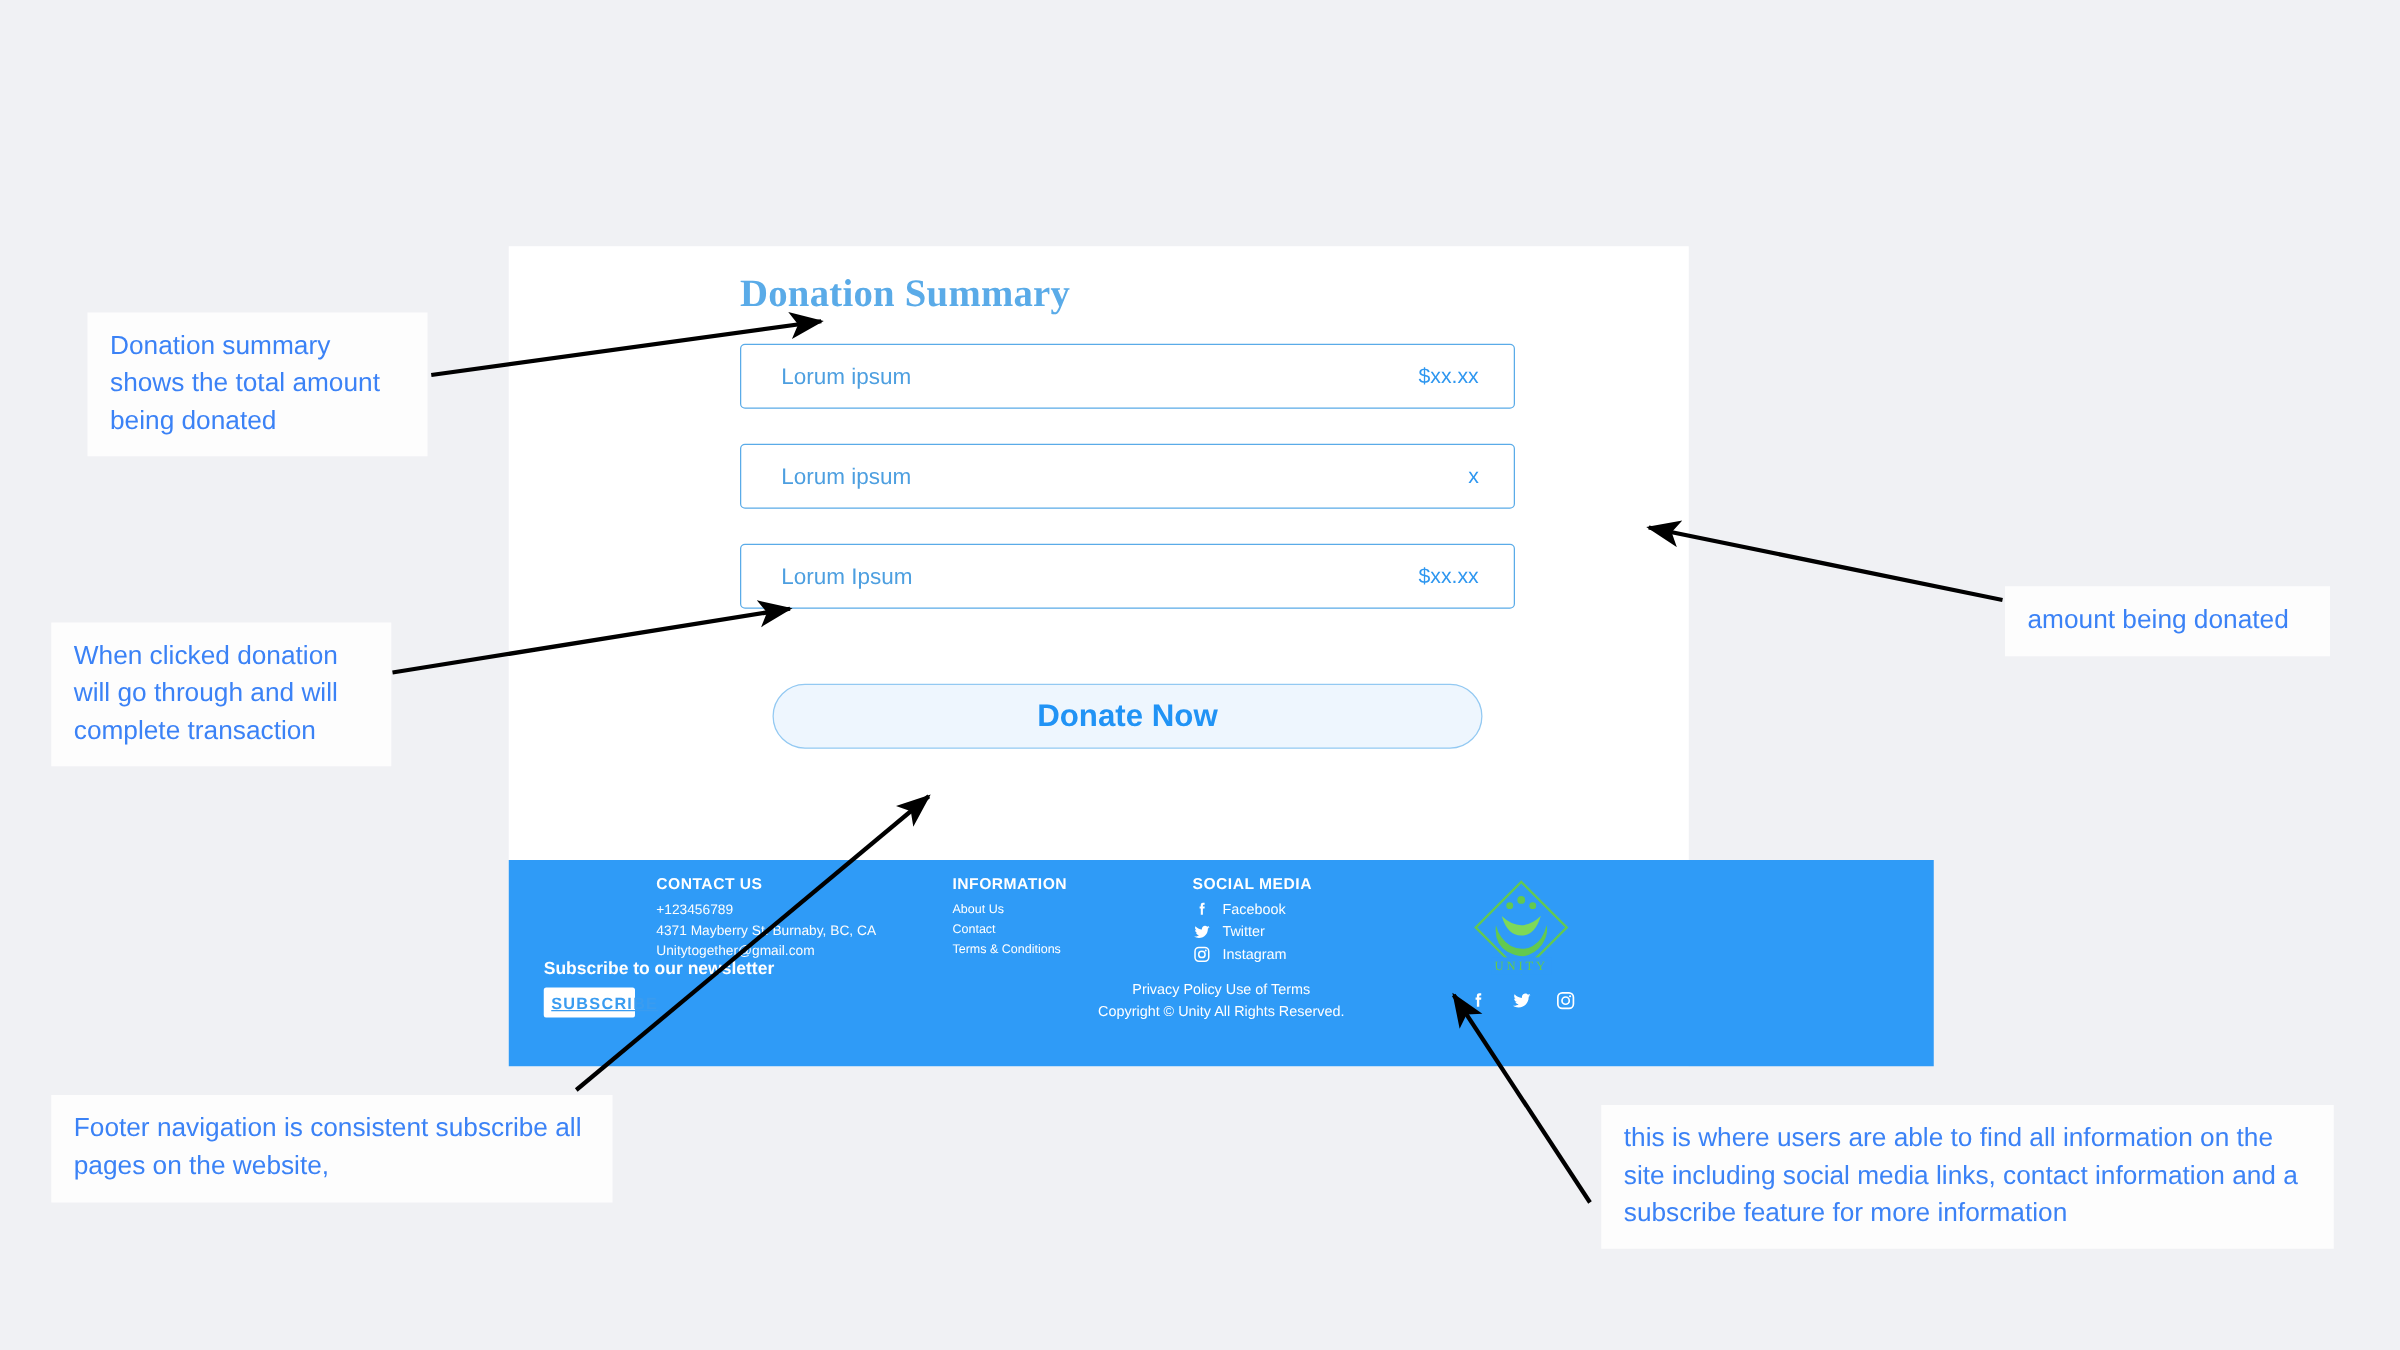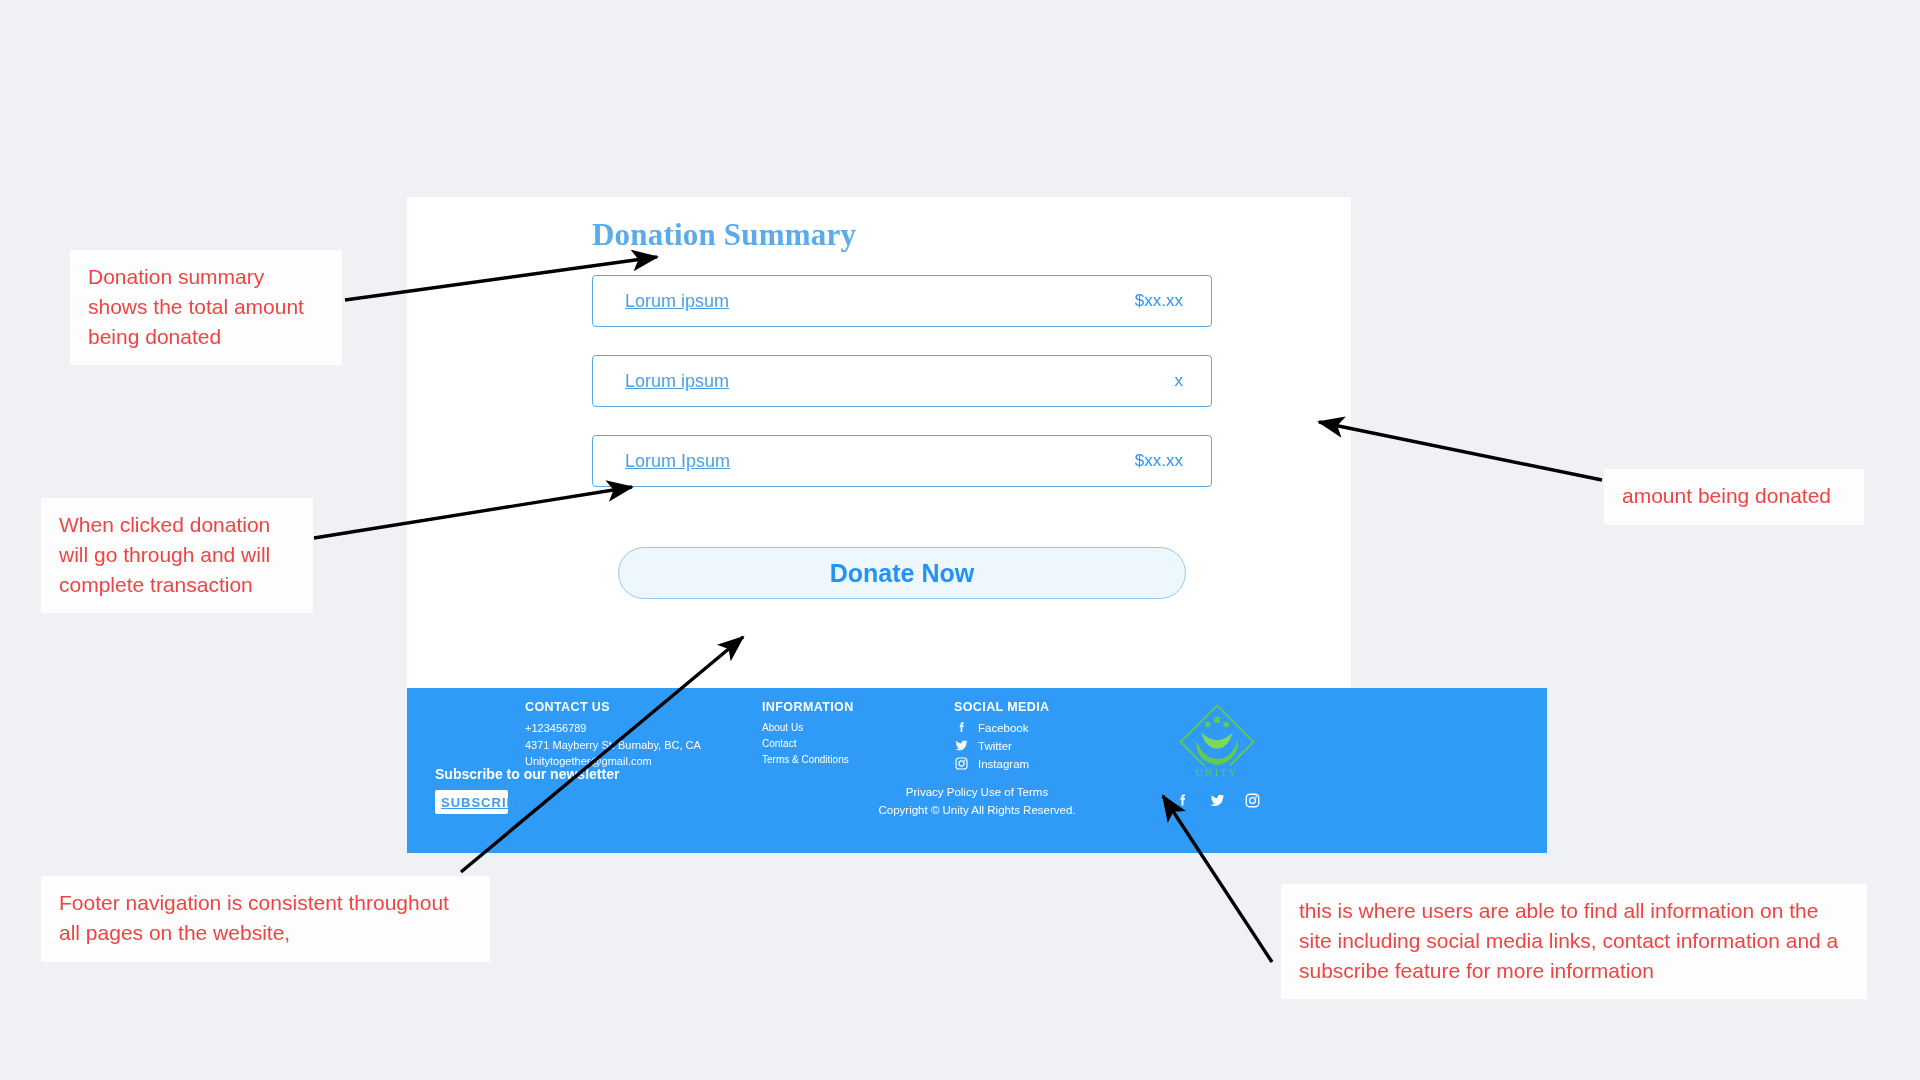--- a/index.html
+++ b/index.html
@@ -20,21 +20,21 @@
     position: absolute;
     left: 0; top: 0;
     width: 1920px;
     height: 1080px;
     z-index: 5;
     pointer-events: none;
   }
   .callout {
     position: absolute;
     background: #fdfdfd;
-    color: #ef4444;
+    color: #3b82f6;
     font-family: "Liberation Sans", sans-serif;
     font-size: 21px;
     line-height: 1.42;
     padding: 12px 18px 14px 18px;
     z-index: 10;
     box-sizing: border-box;
   }
 
   
   #page-canvas {
@@ -69,21 +69,20 @@
     border-radius: 4px;
     height: 52px;
     padding: 0 28px 0 32px;
     margin-bottom: 28px;
     box-sizing: border-box;
     background: #fff;
   }
   .summary-row .label {
     font-size: 18px;
     color: #4d9fe0;
-    text-decoration: underline;
   }
   .summary-row .value {
     font-size: 17px;
     color: #2e97f0;
   }
 
   .donate-wrap {
     position: absolute;
     left: 185px;
     top: 350px;
@@ -351,21 +350,21 @@
 
 <div class="callout" style="left:41px; top:498px; width:272px;">
   <span>When clicked donation will go through and will complete transaction</span>
 </div>
 
 <div class="callout" style="left:1604px; top:469px; width:260px;">
   <span>amount being donated</span>
 </div>
 
 <div class="callout" style="left:41px; top:876px; width:449px;">
-  <span>Footer navigation is consistent throughout all pages on the website,</span>
+  <span>Footer navigation is consistent subscribe all pages on the website,</span>
 </div>
 
 <div class="callout" style="left:1281px; top:884px; width:586px;">
   <span>this is where users are able to find all information on the site including social media links, contact information and a subscribe feature for more information</span>
 </div>
 
 <svg id="arrow-layer" viewBox="0 0 1920 1080">
   <defs>
     <marker id="ah" markerWidth="9" markerHeight="9" refX="7.4" refY="3.2" orient="auto" markerUnits="strokeWidth">
       <path d="M0,0 L8,3.2 L0,6.4 L1.9,3.2 z" fill="#000000"></path>

